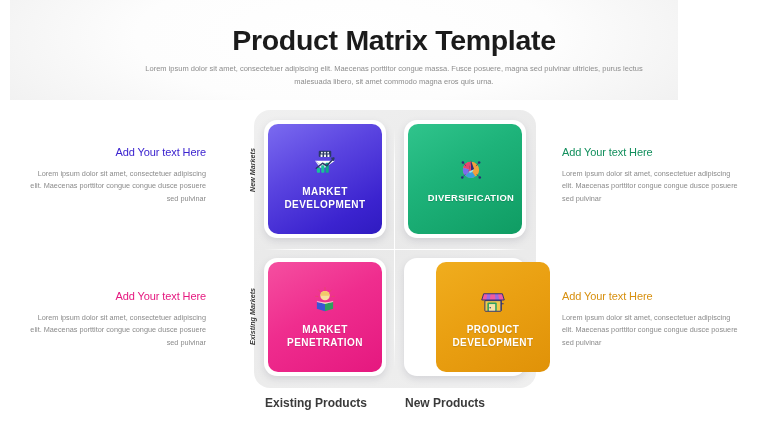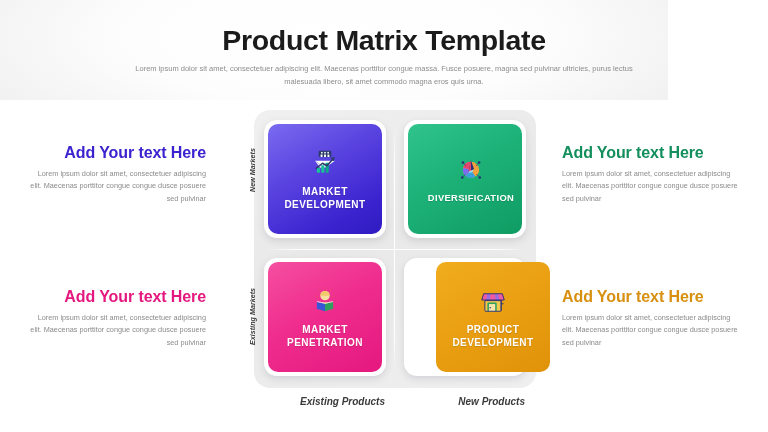--- a/index.html
+++ b/index.html
@@ -6,21 +6,21 @@
   html, body {
     width: 768px; height: 432px;
     background: #ffffff;
     font-family: "Liberation Sans", sans-serif;
     overflow: hidden;
   }
   .slide { position: relative; width: 768px; height: 432px; background: #ffffff; }
 
   
   .header {
-    position: absolute; left: 0; top: 0; width: 668px; height: 100px;
+    position: absolute; left: 10px; top: 0; width: 668px; height: 100px;
     background:
       radial-gradient(ellipse 520px 170px at 50% 36%, #ffffff 0%, #fdfdfd 40%, #f2f2f2 72%, #e9e9e9 100%);
   }
   .header-title {
     position: absolute; left: 0; top: 24px; width: 768px;
     text-align: center;
     font-size: 28.5px; font-weight: 700; letter-spacing: -0.3px;
     color: #1b1b1b;
   }
   .header-sub {
@@ -84,36 +84,36 @@
   .axis-y {
     position: absolute;
     font-size: 7.2px; font-style: italic; font-weight: 700; color: #3a3a3a;
     transform: rotate(-90deg); transform-origin: left top;
     white-space: nowrap;
   }
   .axis-y-new  { left: 248px; top: 192px; }
   .axis-y-exist{ left: 248px; top: 345px; }
   .axis-x {
     position: absolute; top: 396px;
-    font-size: 10px; font-style: italic; font-weight: 700; color: #3a3a3a;
-    text-align: right; white-space: nowrap;
+    font-size: 12px; font-weight: 700; color: #3a3a3a;
+    text-align: left; white-space: nowrap;
   }
   .axis-x-exist { left: 265px; width: 120px; }
   .axis-x-new   { left: 405px; width: 120px; }
 
   
   .txt-block { position: absolute; width: 178px; }
   .txt-left  { left: 28px;  text-align: right; }
   .txt-right { left: 562px; text-align: left; }
   .tb-1 { top: 146px; }
   .tb-2 { top: 146px; }
   .tb-3 { top: 290px; }
   .tb-4 { top: 290px; }
   .txt-head {
-    font-size: 16px; font-weight: 700; letter-spacing: -0.1px;
+    font-size: 11px; font-weight: 400; letter-spacing: -0.1px;
     margin-bottom: 9px; line-height: 13px;
   }
   .txt-body {
     font-size: 7.3px; line-height: 12.3px; color: #8b8b8b;
   }
   .h-purple { color: #3b23cf; }
   .h-green  { color: #128f5d; }
   .h-pink   { color: #e5187f; }
   .h-orange { color: #d79010; }
 </style>

